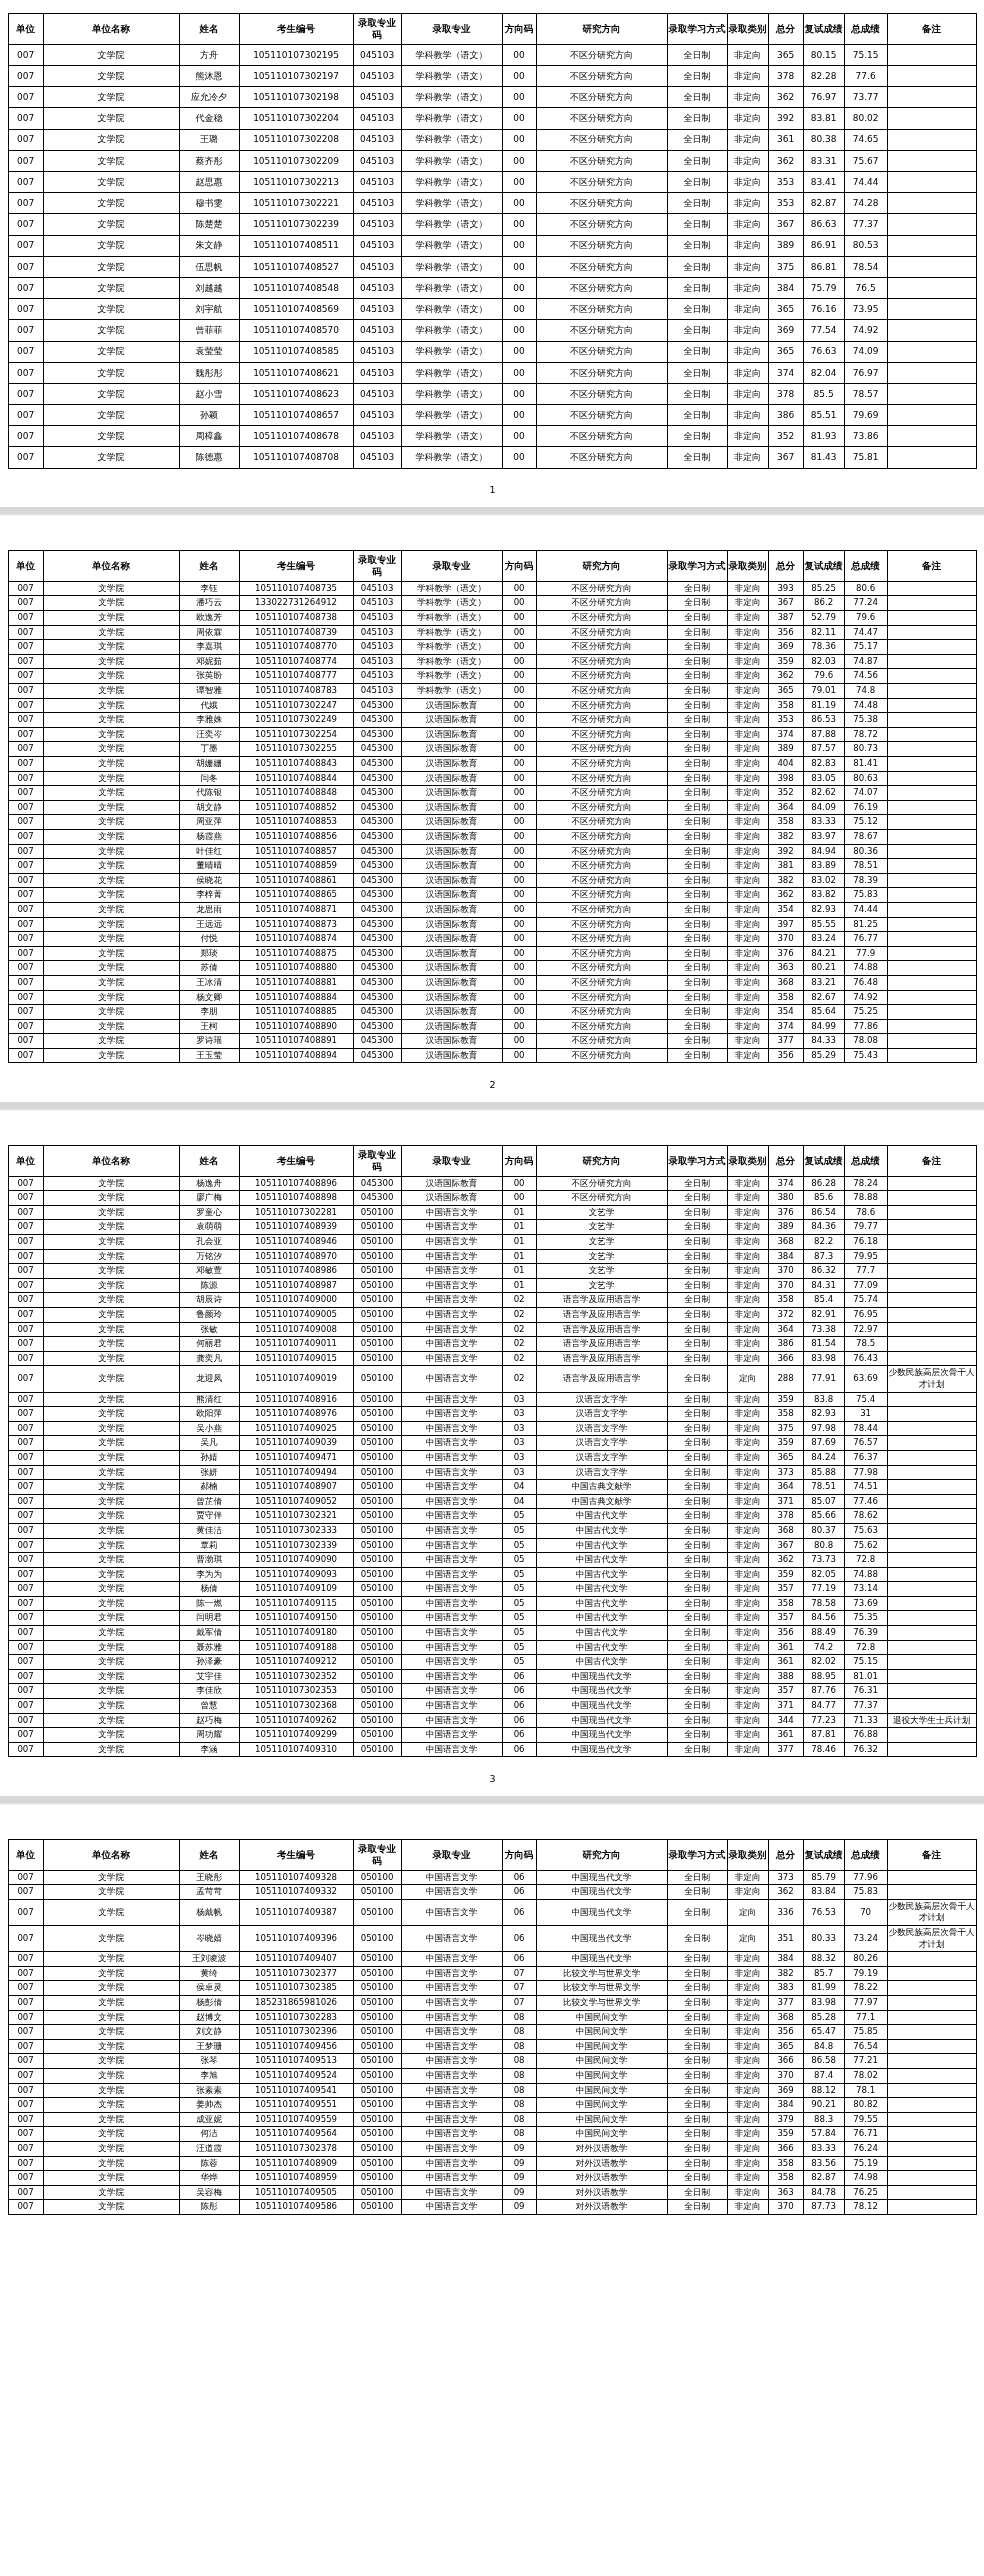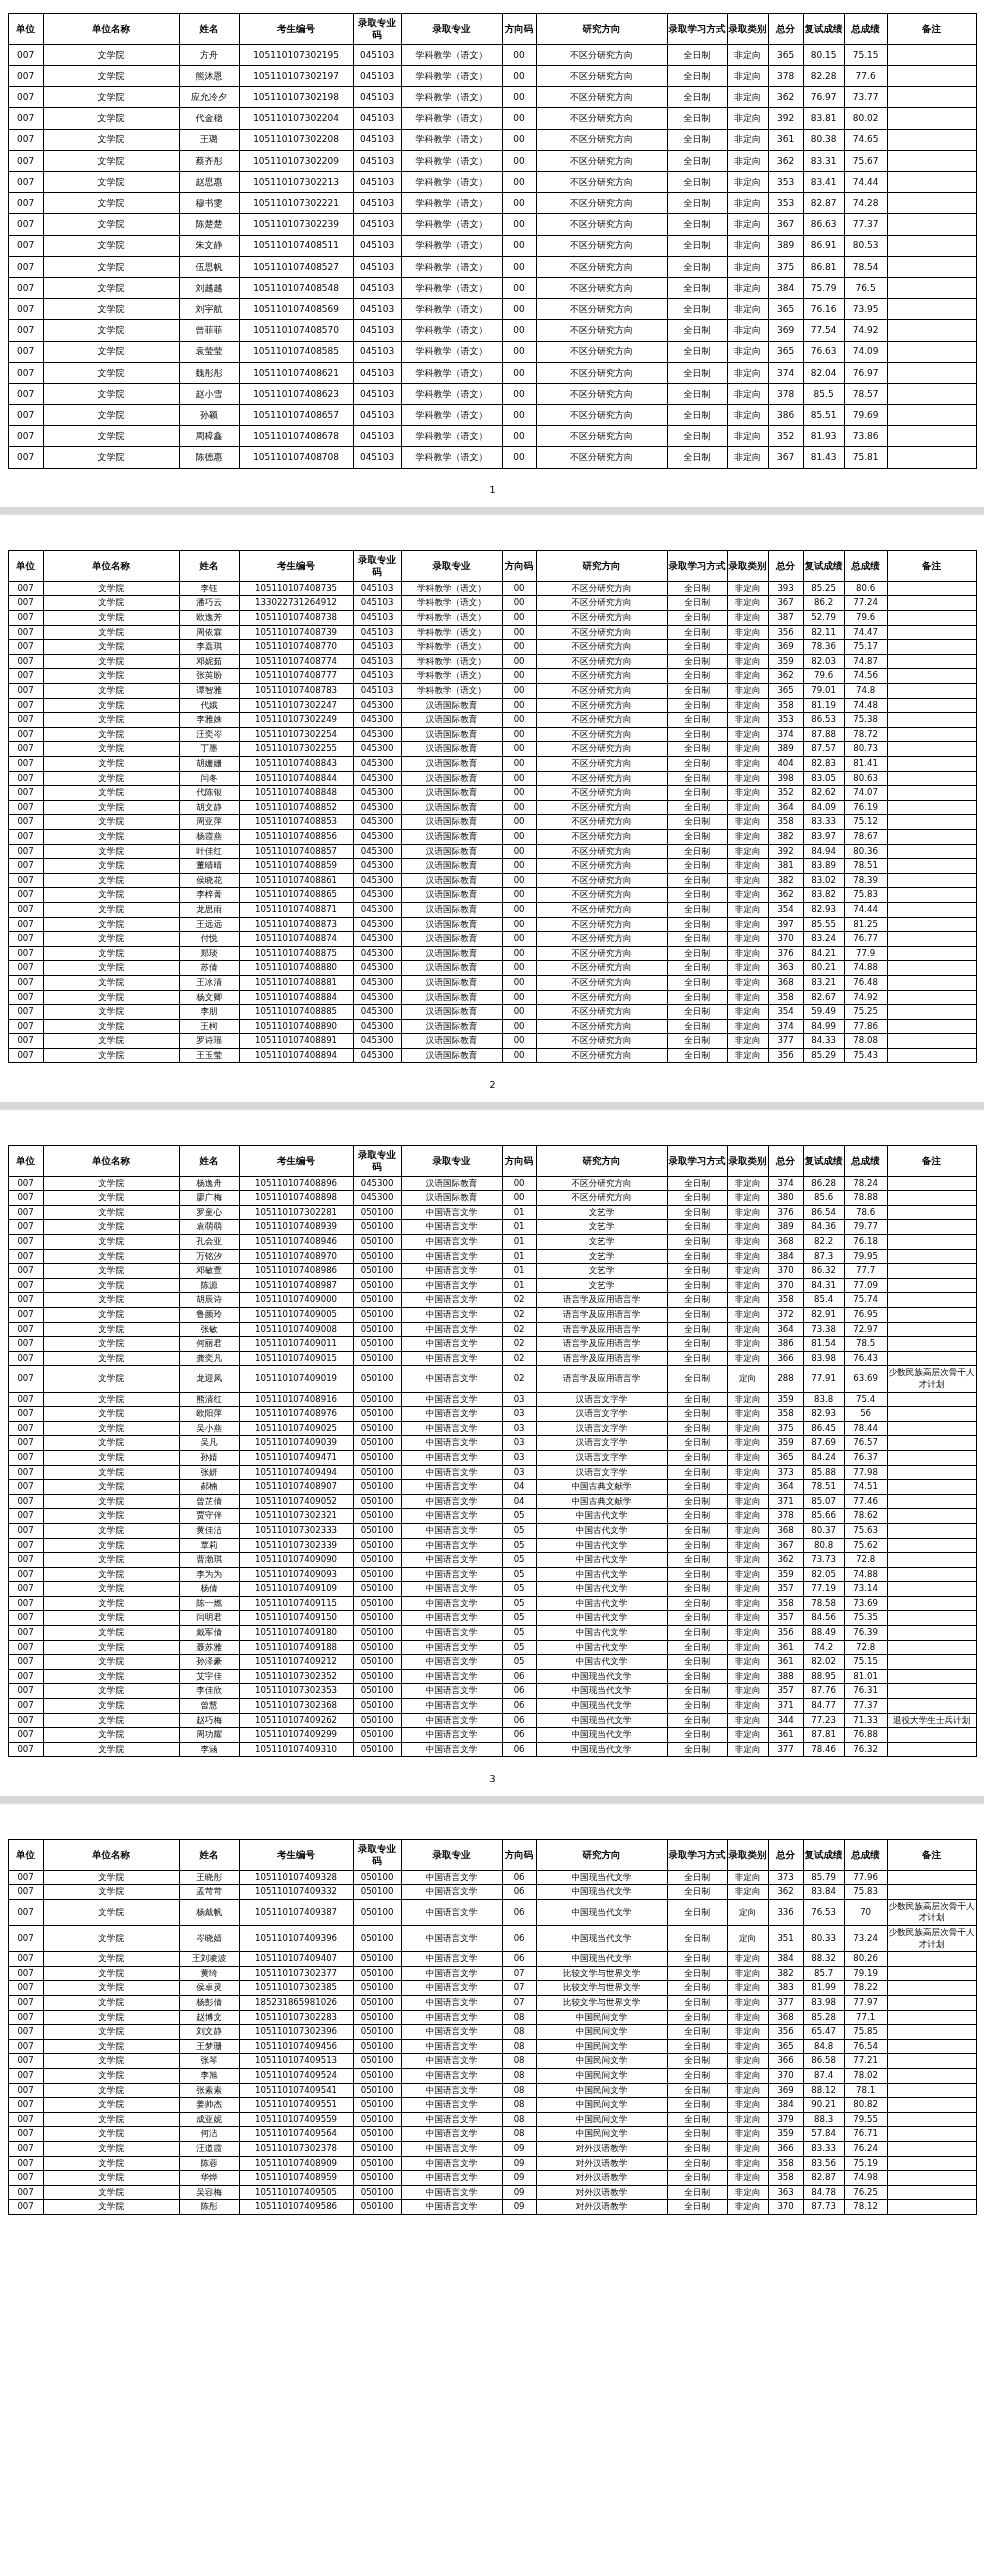--- a/index.html
+++ b/index.html
@@ -887,21 +887,21 @@
           <td>文学院</td>
           <td>李朋</td>
           <td>105110107408885</td>
           <td>045300</td>
           <td>汉语国际教育</td>
           <td>00</td>
           <td>不区分研究方向</td>
           <td>全日制</td>
           <td>非定向</td>
           <td>354</td>
-          <td>59.49</td>
+          <td>85.64</td>
           <td>75.25</td>
           <td></td>
         </tr>
         <tr>
           <td>007</td>
           <td>文学院</td>
           <td>王柯</td>
           <td>105110107408890</td>
           <td>045300</td>
           <td>汉语国际教育</td>
@@ -1235,36 +1235,36 @@
           <td>欧阳萍</td>
           <td>105110107408976</td>
           <td>050100</td>
           <td>中国语言文学</td>
           <td>03</td>
           <td>汉语言文字学</td>
           <td>全日制</td>
           <td>非定向</td>
           <td>358</td>
           <td>82.93</td>
-          <td>56</td>
+          <td>31</td>
           <td></td>
         </tr>
         <tr>
           <td>007</td>
           <td>文学院</td>
           <td>吴小燕</td>
           <td>105110107409025</td>
           <td>050100</td>
           <td>中国语言文学</td>
           <td>03</td>
           <td>汉语言文字学</td>
           <td>全日制</td>
           <td>非定向</td>
           <td>375</td>
-          <td>86.45</td>
+          <td>97.98</td>
           <td>78.44</td>
           <td></td>
         </tr>
         <tr>
           <td>007</td>
           <td>文学院</td>
           <td>吴凡</td>
           <td>105110107409039</td>
           <td>050100</td>
           <td>中国语言文学</td>

